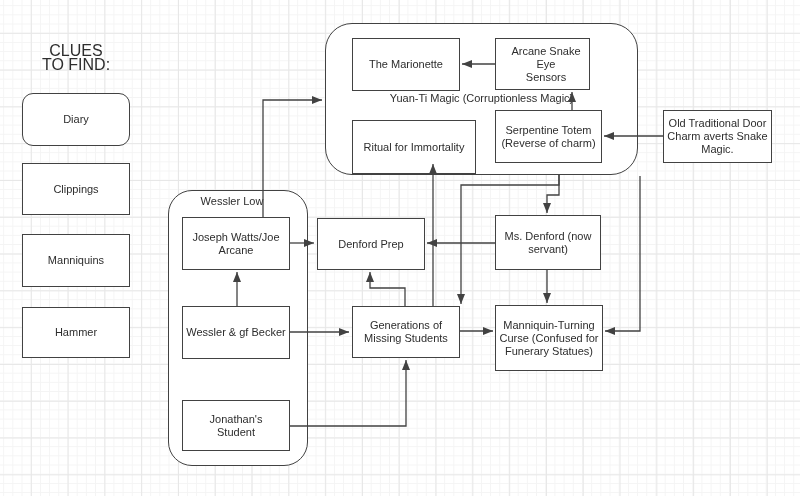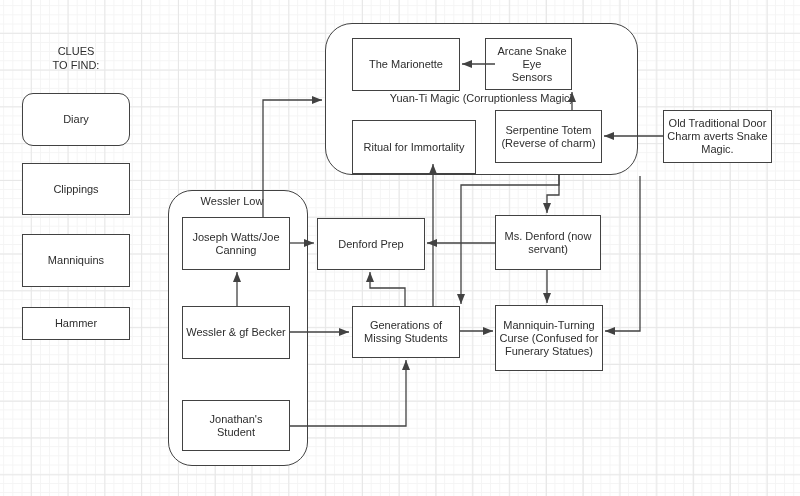--- a/index.html
+++ b/index.html
@@ -26,42 +26,42 @@
   .container{
     position:absolute;box-sizing:border-box;
     background:#ffffff;border:1.4px solid #424242;
     z-index:1;
   }
   .container-label{
     position:absolute;font-size:11px;color:#2d2d2d;
     text-align:center;z-index:3;white-space:pre-line;
   }
   .heading{
-    position:absolute;font-size:11px;line-height:14px;color:#2d2d2d;
+    position:absolute;font-size:16px;line-height:14px;color:#2d2d2d;
     text-align:center;white-space:pre-line;z-index:2;font-weight:400;
   }
   #edge-layer{position:absolute;left:0;top:0;z-index:4;pointer-events:none;}
   .edge{fill:none;stroke:#424242;stroke-width:1.3;}
 
   #clues-heading{left:22px;top:44px;width:108px;}
   #clue-diary{left:22px;top:93px;width:108px;height:53px;border-radius:11px;}
   #clue-clippings{left:22px;top:163px;width:108px;height:52px;}
   #clue-manniquins{left:22px;top:234px;width:108px;height:53px;}
-  #clue-hammer{left:22px;top:307px;width:108px;height:33px;}
+  #clue-hammer{left:22px;top:307px;width:108px;height:51px;}
 
   #group-harbor{left:168px;top:190px;width:140px;height:276px;border-radius:24px;}
   #harbor-label{left:168px;top:195px;width:128px;}
   #node-joseph{left:182px;top:217px;width:108px;height:53px;}
   #node-wessler{left:182px;top:306px;width:108px;height:53px;}
   #node-jonathan{left:182px;top:400px;width:108px;height:51px;}
 
   #group-yuanti{left:325px;top:23px;width:313px;height:152px;border-radius:27px;}
   #yuanti-label{left:330px;top:92px;width:303px;}
   #node-marionette{left:352px;top:38px;width:108px;height:53px;}
-  #node-arcane{left:485px;top:38px;width:87px;height:52px;padding-left:8px;}
+  #node-arcane{left:495px;top:38px;width:95px;height:52px;padding-left:8px;}
   #node-ritual{left:352px;top:120px;width:124px;height:54px;}
   #node-serpentine{left:495px;top:110px;width:107px;height:53px;}
 
   #node-denford-prep{left:317px;top:218px;width:108px;height:52px;}
   #node-ms-denford{left:495px;top:215px;width:106px;height:55px;}
   #node-generations{left:352px;top:306px;width:108px;height:52px;}
   #node-curse{left:495px;top:305px;width:108px;height:66px;}
   #node-door-charm{left:663px;top:110px;width:109px;height:53px;}
 </style>
 </head>
@@ -106,21 +106,21 @@
 (Reverse of charm)</span>
   </div>
   <div class="box" id="node-door-charm">
     <span>Old Traditional Door
 Charm averts Snake
 Magic.</span>
   </div>
 
   <div class="box" id="node-joseph">
     <span>Joseph Watts/Joe
-Canning</span>
+Arcane</span>
   </div>
   <div class="box" id="node-wessler">
     <span>Wessler &amp; gf Becker</span>
   </div>
   <div class="box" id="node-denford-prep">
     <span>Denford Prep</span>
   </div>
 
   <div class="box" id="node-jonathan">
     <span>Jonathan's

